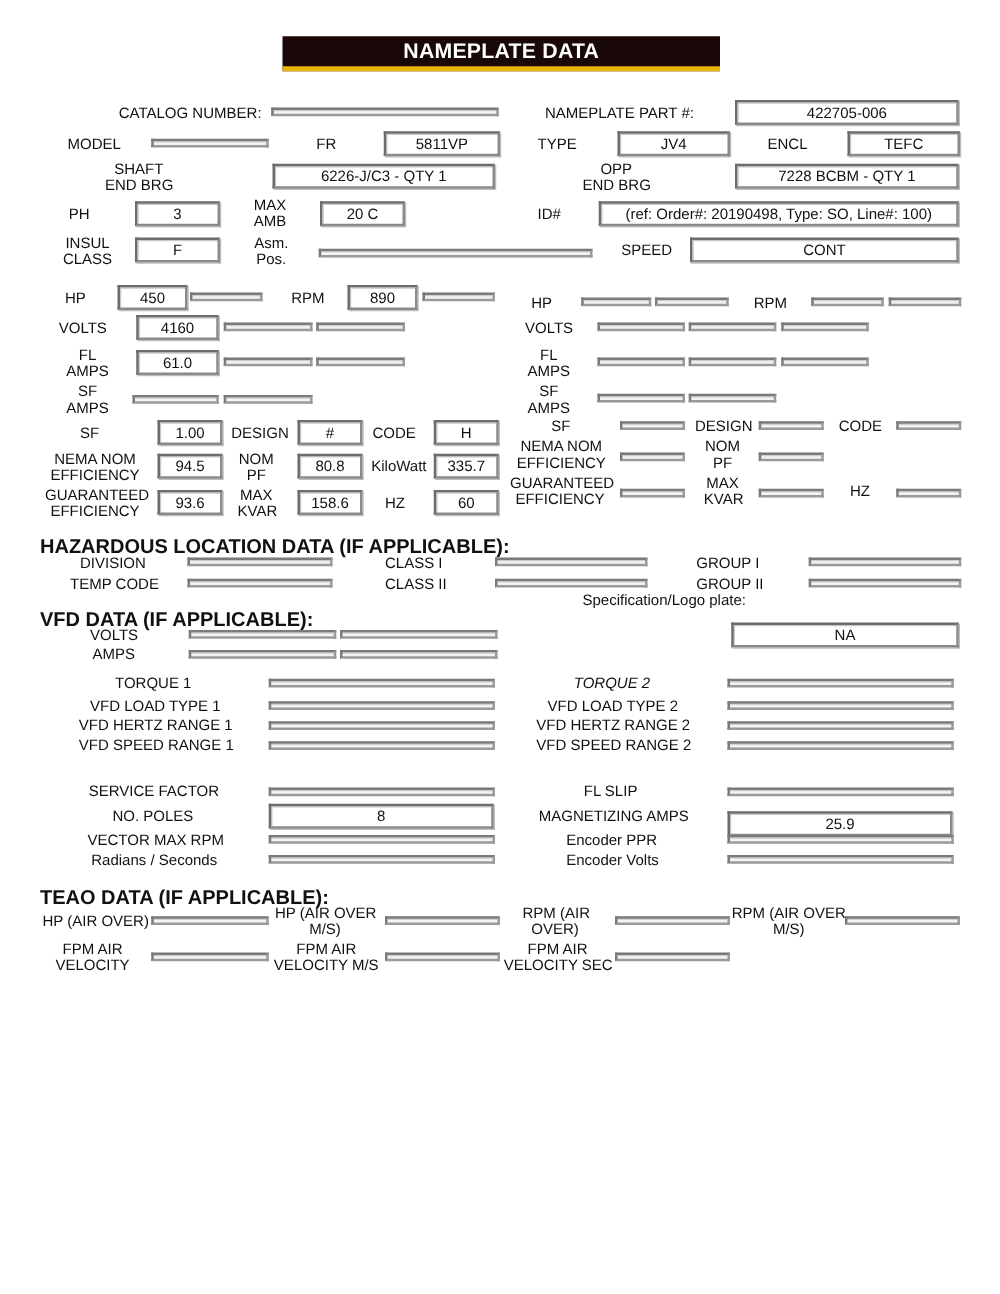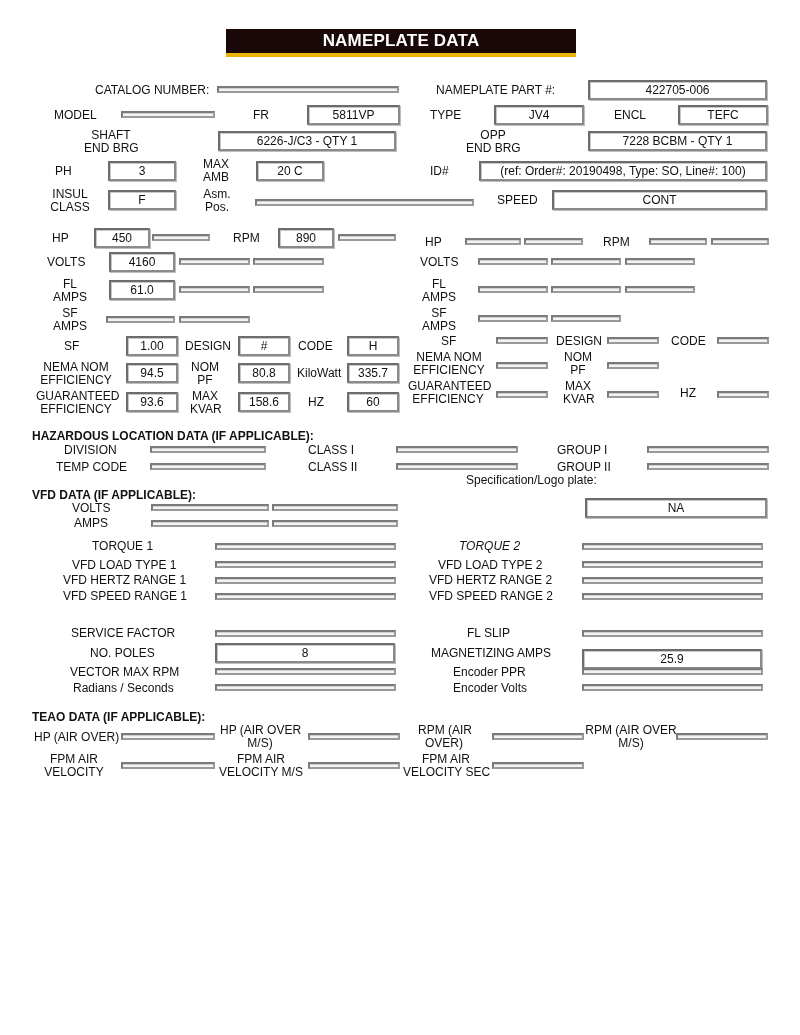--- a/index.html
+++ b/index.html
@@ -1,20 +1,20 @@
 <!DOCTYPE html>
 <html><head>
 <meta charset="utf-8">
 <style>
   html, body { margin: 0; padding: 0; background: #ffffff; }
   body { width: 800px; height: 1035px; position: relative; font-family: "Liberation Sans", sans-serif; color: #111; overflow: hidden; }
   .title-bar { position: absolute; left: 226px; top: 29px; width: 350px; height: 24px; background: #1a0707; border-bottom: 4px solid #eab308; }
   .title-bar span { display: block; text-align: center; color: #ffffff; font-weight: bold; font-size: 17px; line-height: 24px; letter-spacing: 0.2px; }
   .lbl { position: absolute; font-size: 12px; line-height: 13px; text-align: center; white-space: nowrap; }
-  .sec { position: absolute; font-size: 12px; font-weight: bold; white-space: nowrap; }
+  .sec { position: absolute; font-size: 16px; font-weight: bold; white-space: nowrap; }
   
   .box { position: absolute; height: 16px; border: 2px solid #8a8a8a; border-top-color: #6c6c6c; border-left-color: #6c6c6c; box-shadow: inset 1px 1px 0 #c8c8c8, 1px 1px 0 #bdbdbd; background: #fff; font-size: 12px; line-height: 16px; text-align: center; box-sizing: content-box; }
   
   .thin { position: absolute; height: 3px; border: 2px solid #9a9a9a; border-top-color: #7a7a7a; border-left-color: #7a7a7a; background: #f3f3f3; box-shadow: inset 0 1px 0 #d0d0d0; }
 </style>
 </head>
 <body>
 
 <div class="title-bar">
   <span>NAMEPLATE DATA</span>

